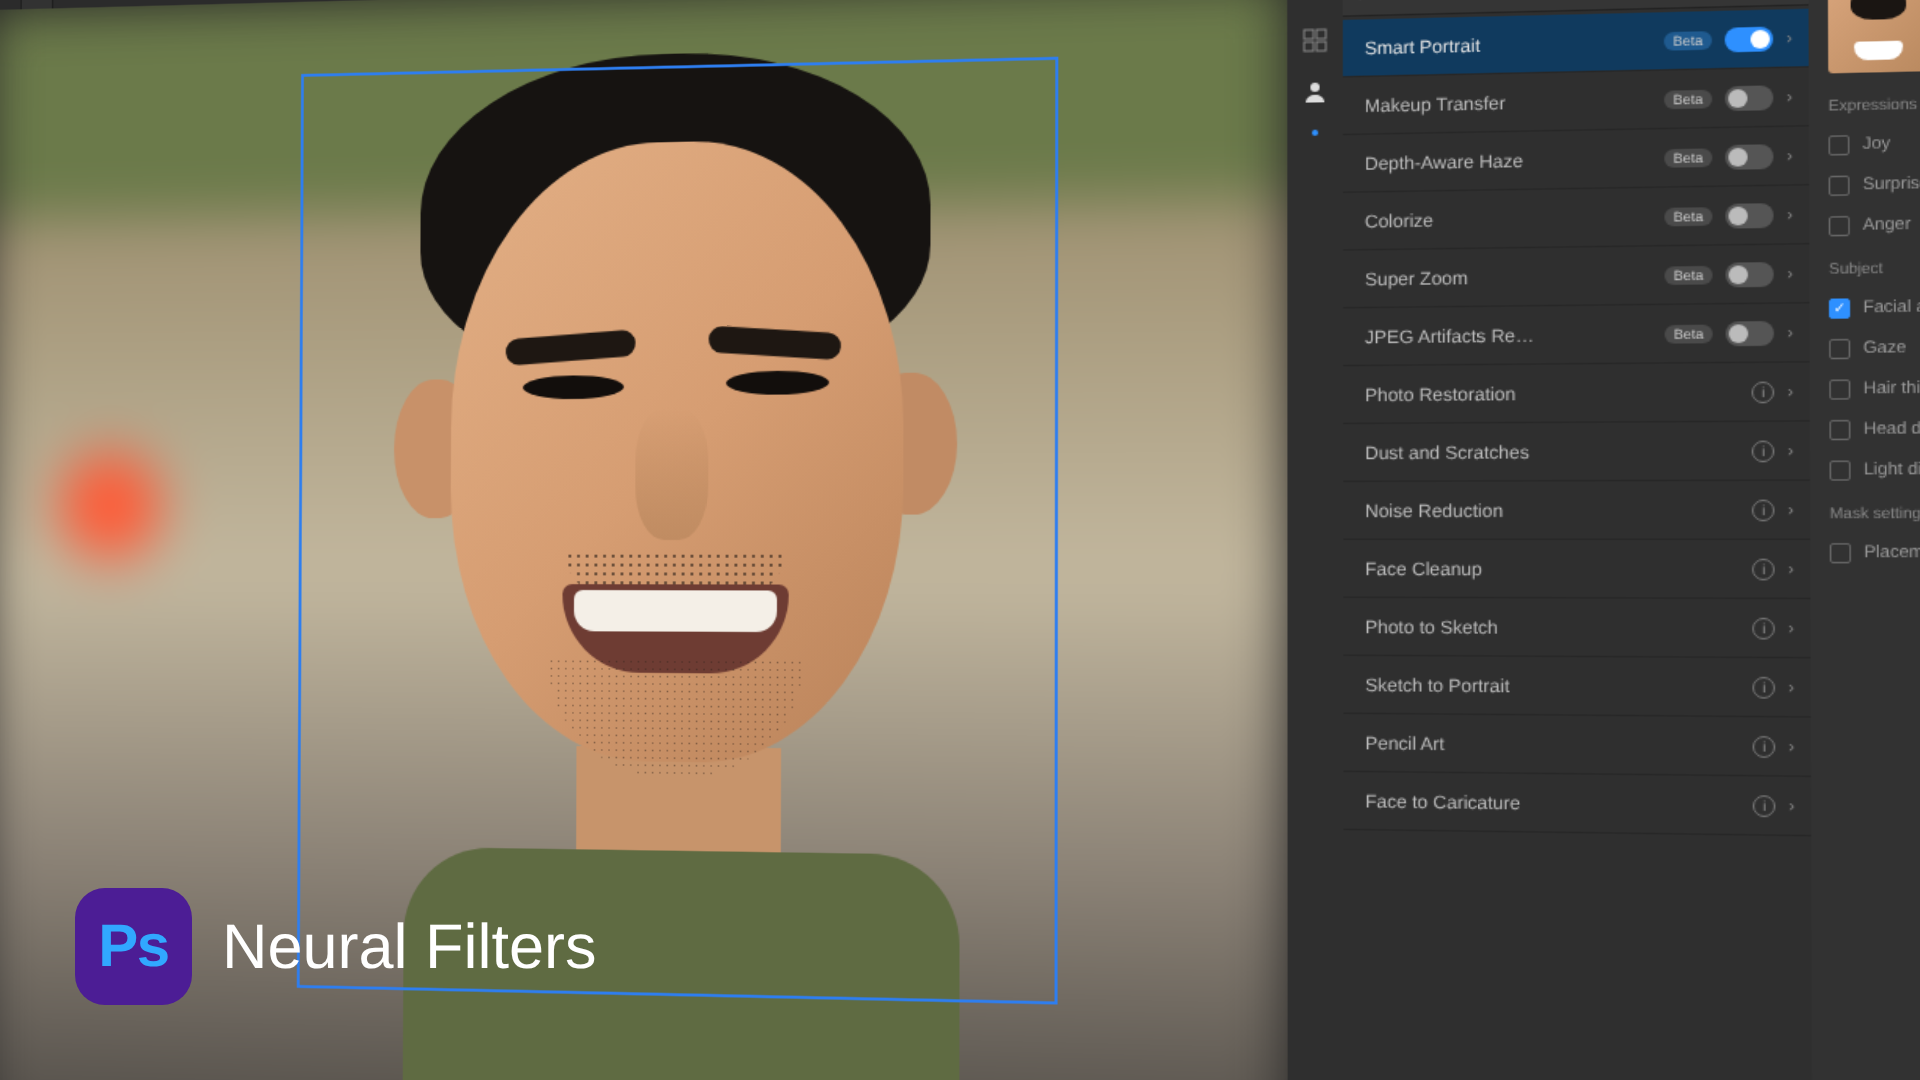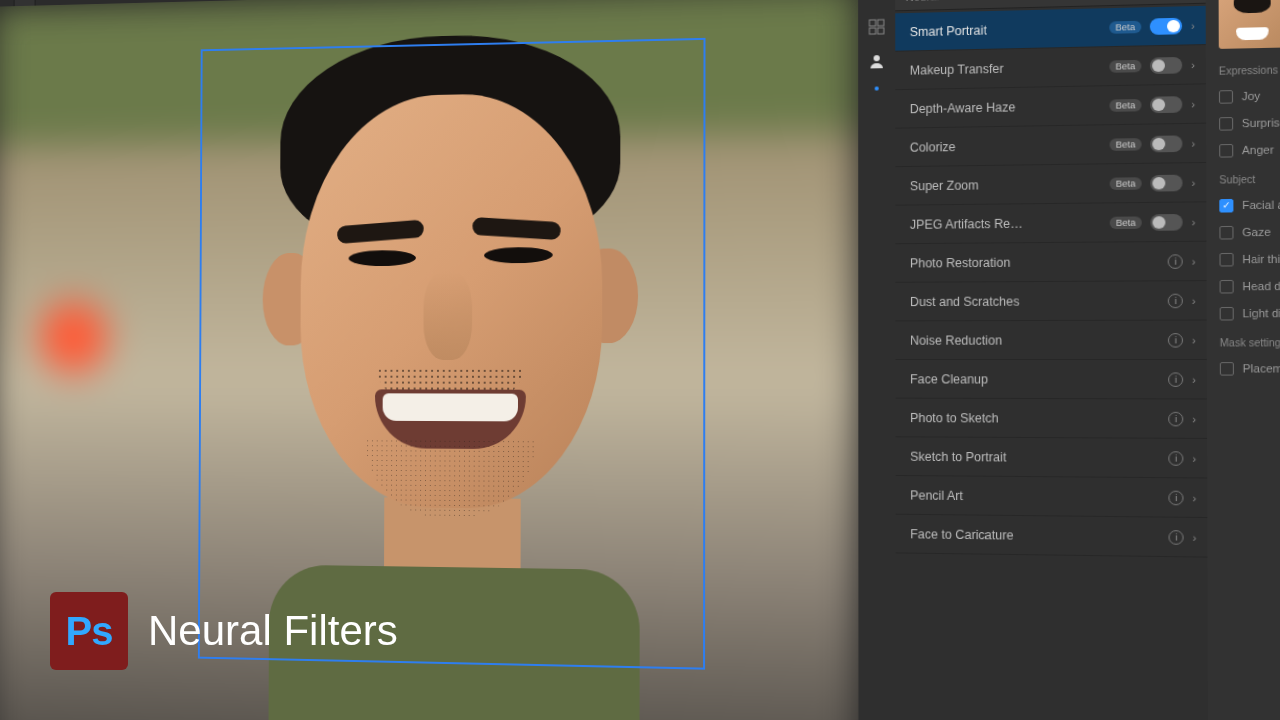--- a/index.html
+++ b/index.html
@@ -54,21 +54,21 @@
 .opts { width:175px; background:#323232; padding:10px 12px; overflow:hidden; }
 .thumb { width:62px; height:62px; border-radius:3px; background:linear-gradient(135deg,#d9a57c,#b9895f); position:relative; overflow:hidden; margin-bottom:16px; }
 .thumb::before { content:""; position:absolute; top:6px; left:14px; width:34px; height:22px; background:#1a1512; border-radius:50% 50% 40% 40%; }
 .thumb::after { content:""; position:absolute; bottom:8px; left:16px; width:30px; height:12px; background:#fff; border-radius:4px 4px 10px 10px; }
 .sect { font-size:10px; color:#888; margin:10px 0 6px; }
 .chk { display:flex; align-items:center; gap:8px; height:26px; color:#9a9a9a; font-size:11px; }
 .box { width:13px; height:13px; border:1px solid #666; border-radius:2px; display:flex; align-items:center; justify-content:center; }
 .box.on { background:#2e90ff; border-color:#2e90ff; }
 .box.on::after { content:"✓"; color:#fff; font-size:9px; }
 .overlay { position:absolute; left:50px; bottom:50px; display:flex; align-items:center; gap:20px; z-index:50; }
-.ps-badge { width:78px; height:78px; border-radius:6px; background:#7f1d1d; display:flex; align-items:center; justify-content:center; }
+.ps-badge { width:78px; height:78px; border-radius:20px; background:#4c1d95; display:flex; align-items:center; justify-content:center; }
 .ps-badge span { color:#31a8ff; font-weight:700; font-size:40px; letter-spacing:-1px; }
 .ov-title { color:#fff; font-size:42px; font-weight:400; }
 </style>
 </head>
 <body>
 
 <div class="stage">
  <div class="skew">
 
   <div class="tabbar" id="tabs">

